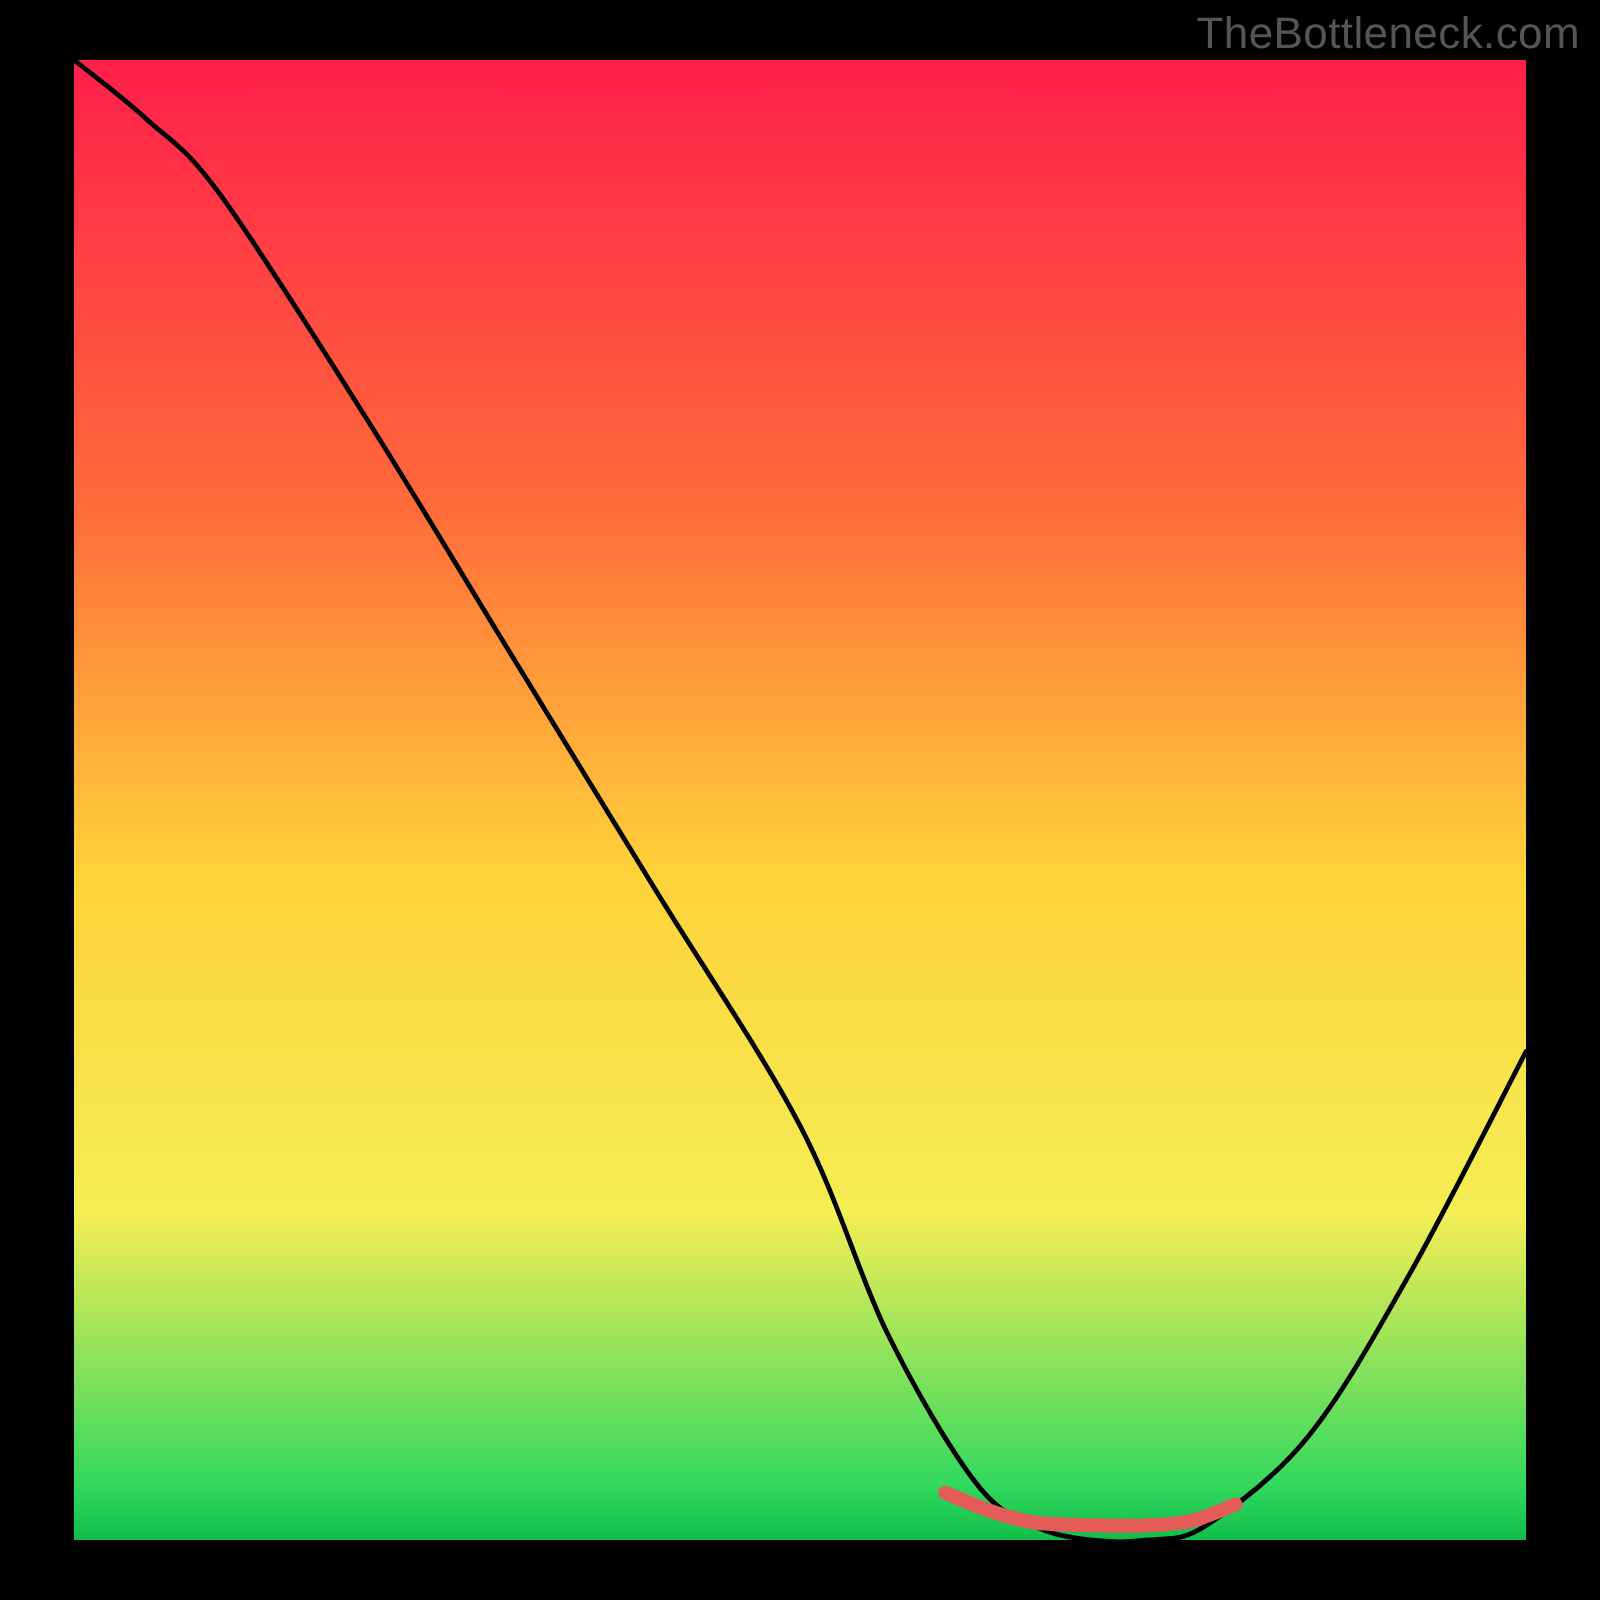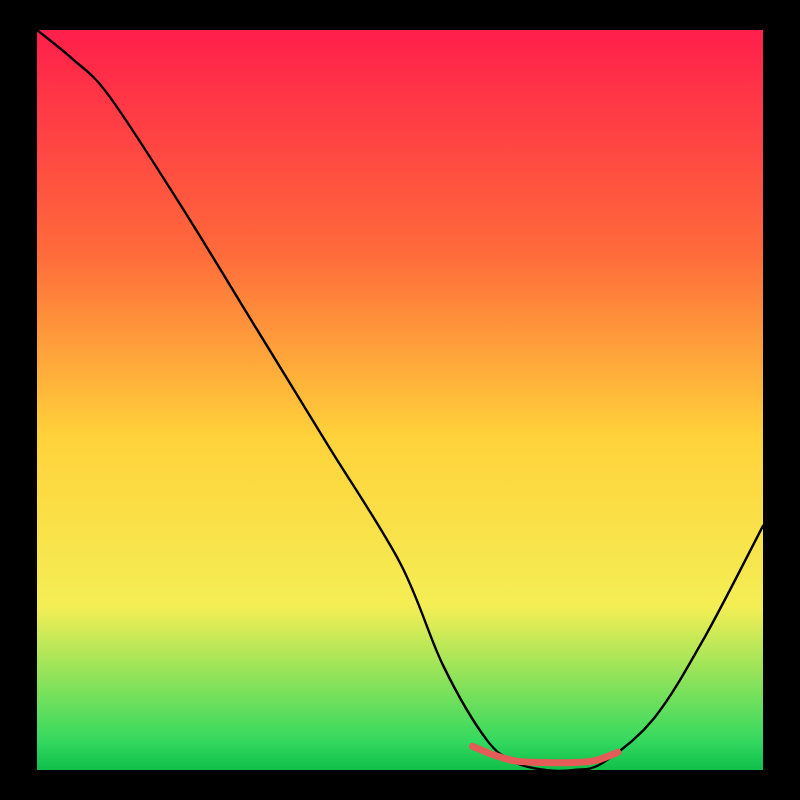--- a/index.html
+++ b/index.html
@@ -39,20 +39,21 @@
   }
   svg {
     display: block;
   }
 </style>
 </head>
 <body>
 
 <div class="frame">
 
+  <div class="watermark">TheBottleneck.com</div>
 
   <div class="plot-wrap">
     <svg id="chart-svg" width="726" height="740" viewBox="0 0 726 740" preserveAspectRatio="none">
       <defs>
         <linearGradient id="bg-grad" x1="0" y1="0" x2="0" y2="1">
             <stop offset="0%" stop-color="#ff1f4b"></stop>
             <stop offset="30%" stop-color="#ff6a3a"></stop>
             <stop offset="55%" stop-color="#ffd23a"></stop>
             <stop offset="78%" stop-color="#f4ee55"></stop>
             <stop offset="96%" stop-color="#35d95f"></stop>

